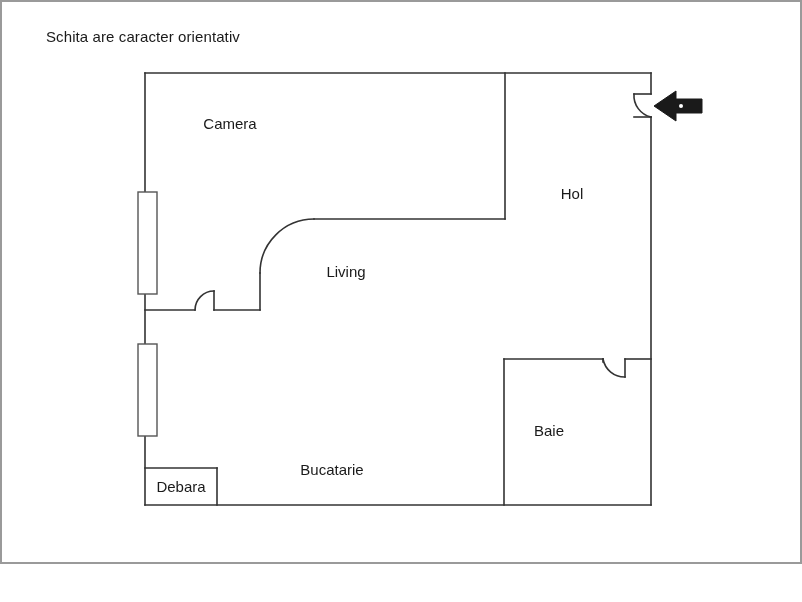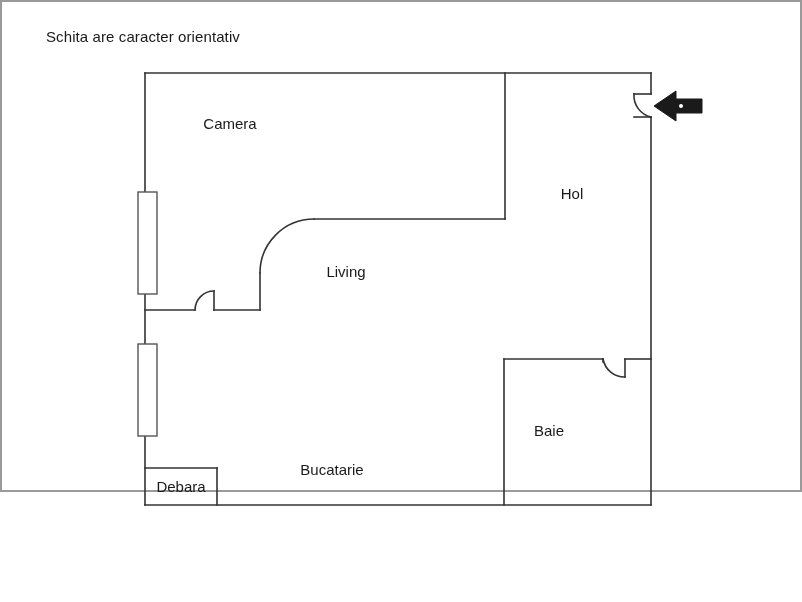--- a/index.html
+++ b/index.html
@@ -9,21 +9,21 @@
   }
   body {
     width: 802px;
     height: 602px;
     font-family: "Liberation Sans", sans-serif;
     overflow: hidden;
   }
   #page {
     position: relative;
     width: 802px;
-    height: 492px;
+    height: 564px;
     background: #ffffff;
     box-sizing: border-box;
     border: 2px solid #9a9a9a;
   }
   #plan-title {
     position: absolute;
     left: 44px;
     top: 26px;
     font-size: 15px;
     color: #1a1a1a;

